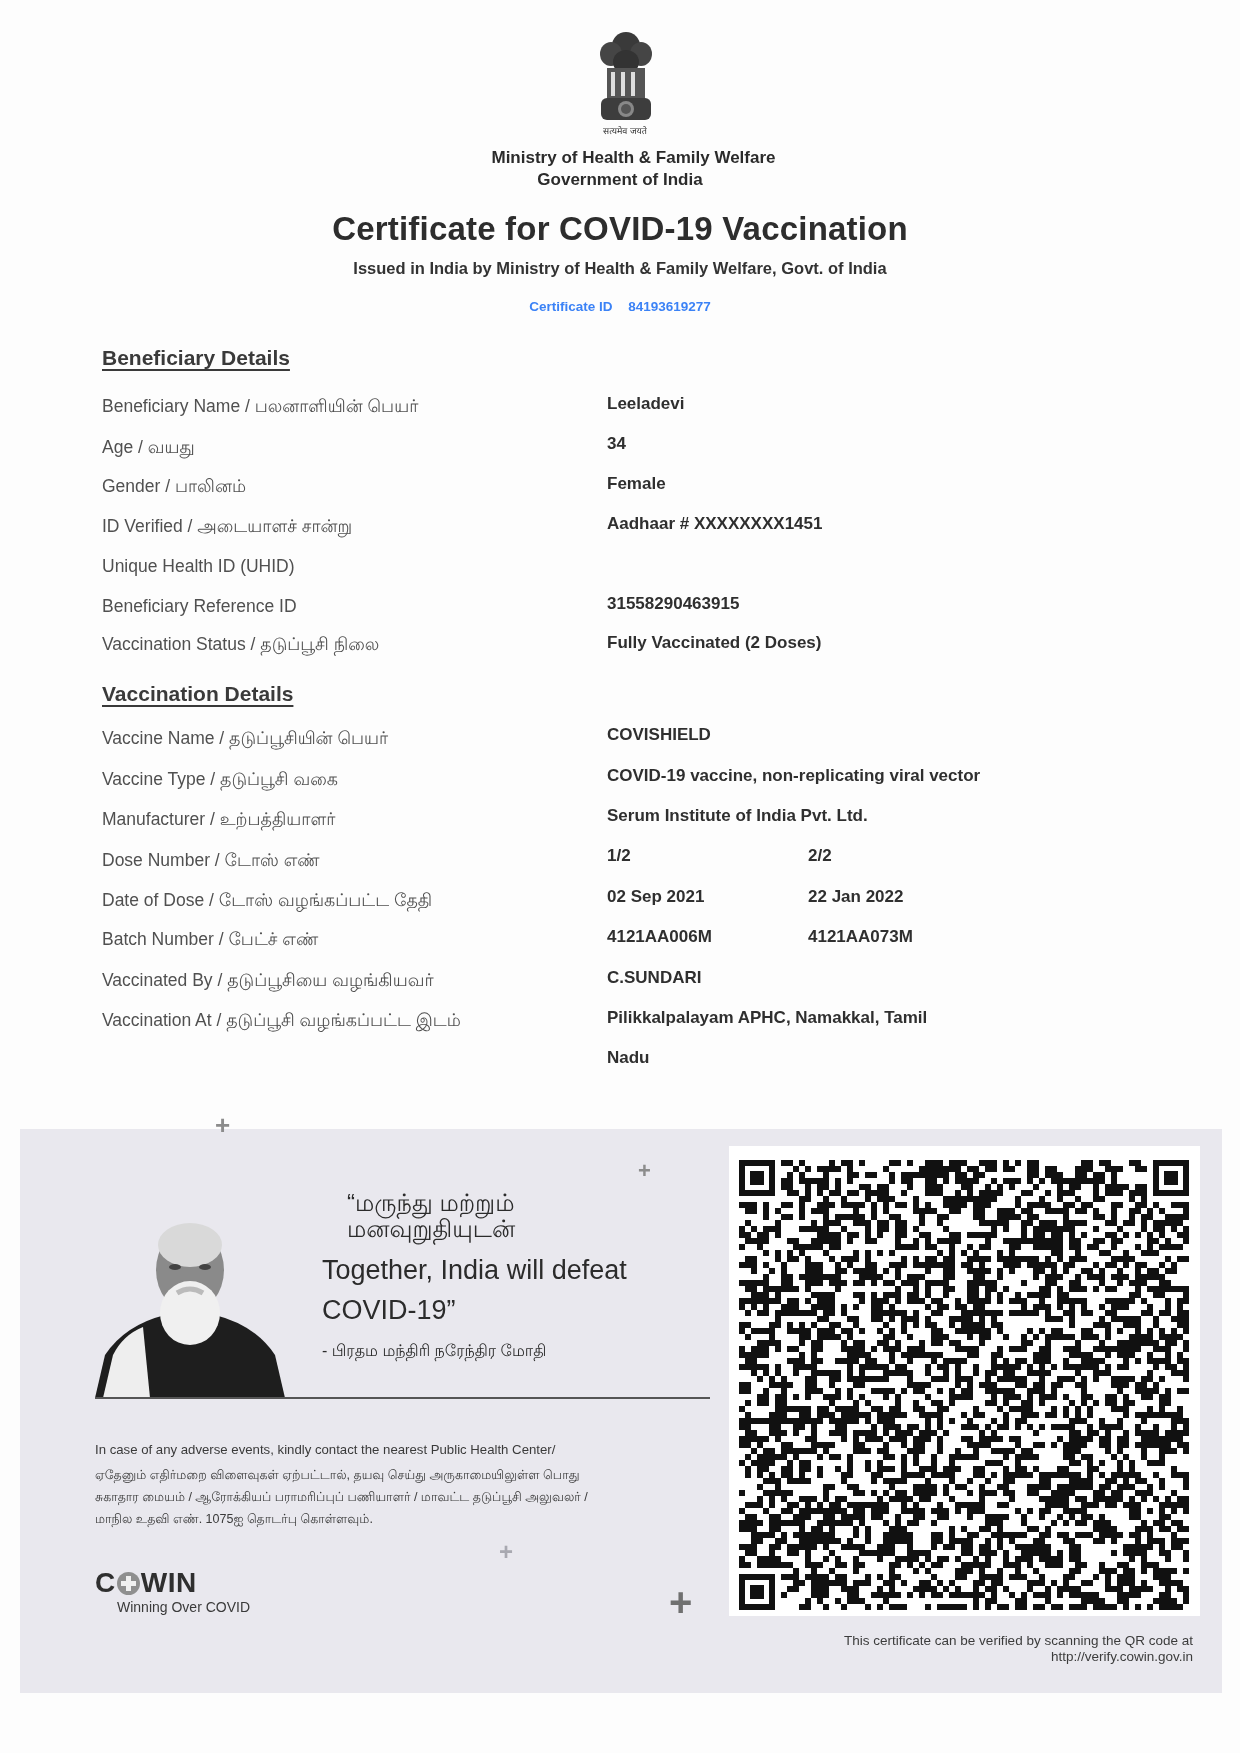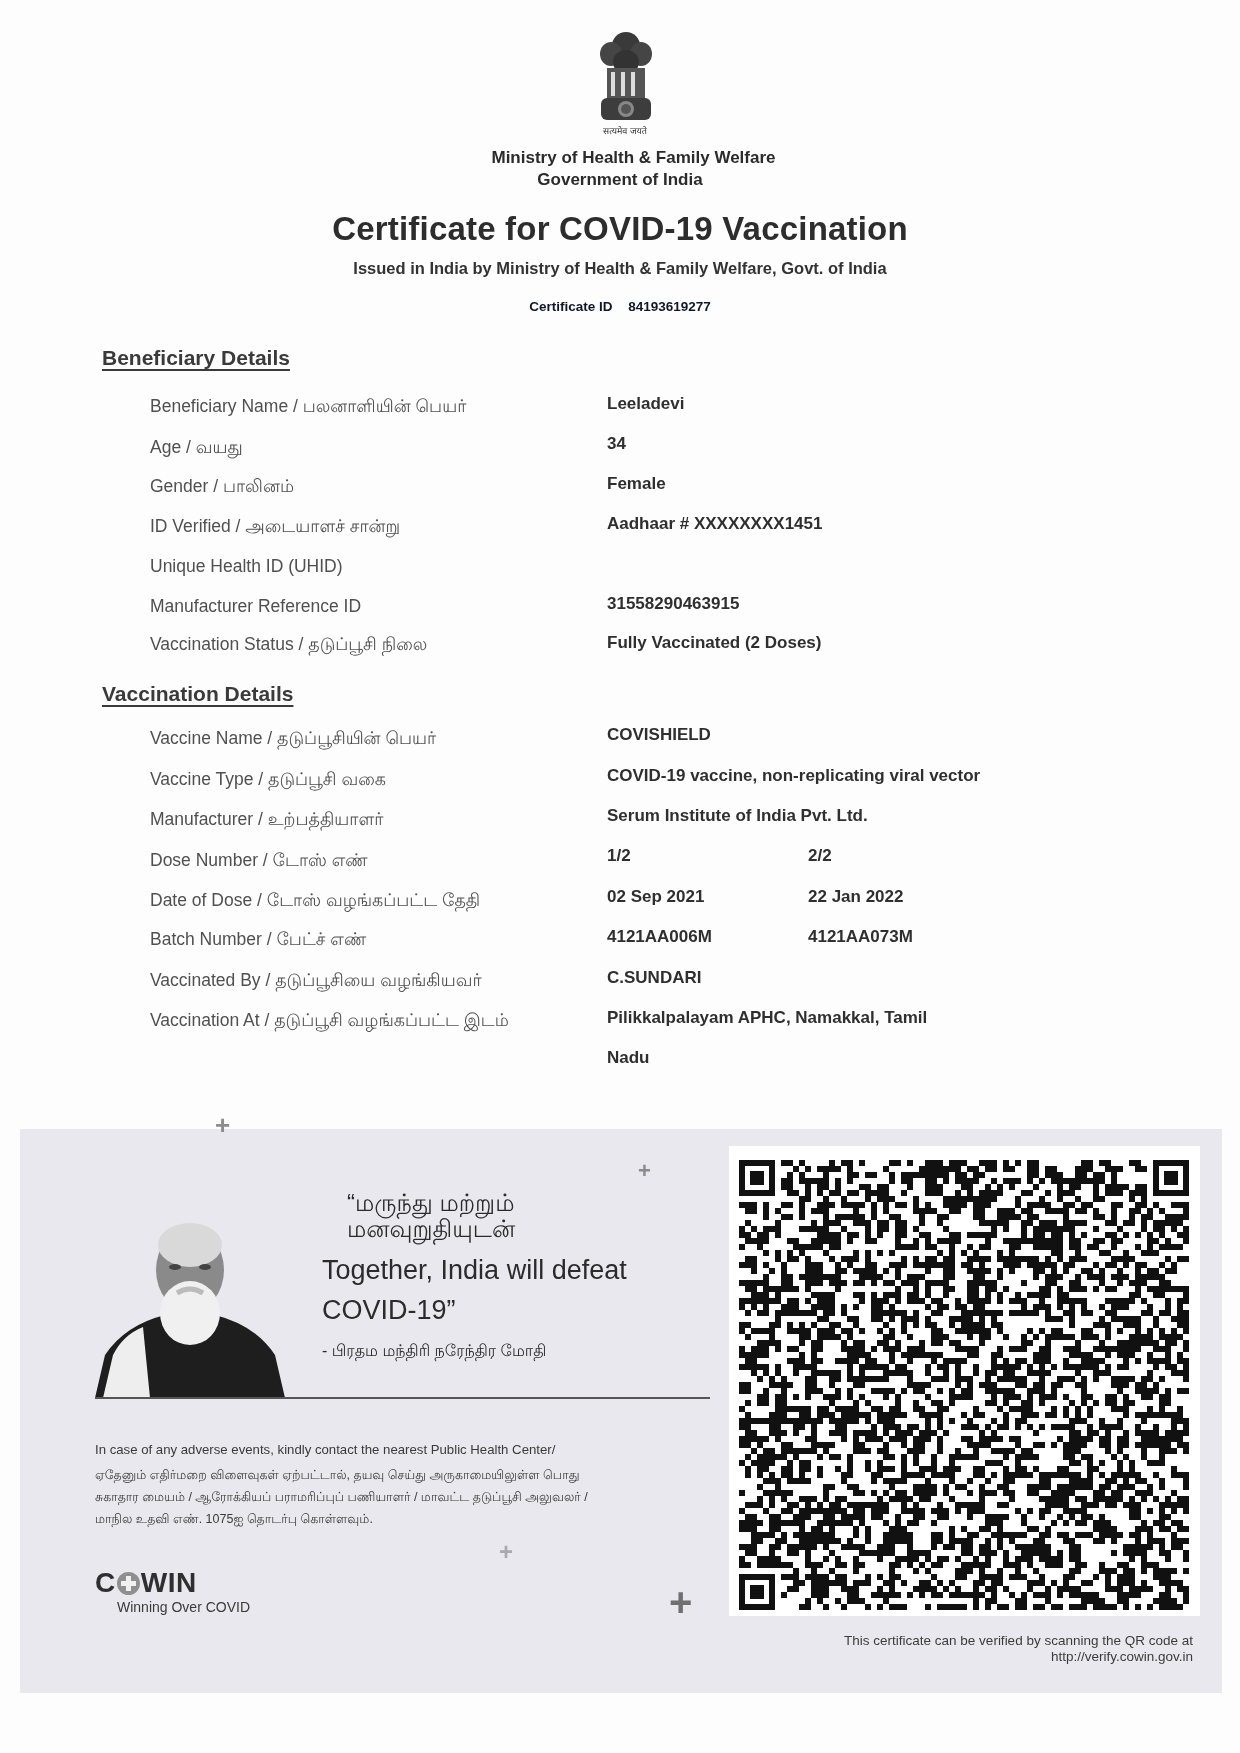--- a/index.html
+++ b/index.html
@@ -30,31 +30,31 @@
     .cert-title {
       position: absolute; top: 210px; left: 0; width: 1240px; text-align: center;
       font-size: 33px; font-weight: bold; color: #2d2d2d; letter-spacing: 0.2px;
     }
     .issued {
       position: absolute; top: 259px; left: 0; width: 1240px; text-align: center;
       font-size: 16.5px; font-weight: bold; color: #333;
     }
     .cert-id {
       position: absolute; top: 299px; left: 0; width: 1240px; text-align: center;
-      font-size: 13.5px; font-weight: bold; color: #0f172a;
+      font-size: 13.5px; font-weight: bold; color: #3b82f6;
     }
     .cert-id span + span { margin-left: 12px; }
 
     
     .section-heading {
       position: absolute; left: 102px; font-size: 21px; font-weight: bold;
       color: #3a3a3a; text-decoration: underline; text-underline-offset: 4px;
     }
     .row-label {
-      position: absolute; left: 102px; font-size: 17.5px; color: #505050; margin-left: 48px;
+      position: absolute; left: 102px; font-size: 17.5px; color: #505050;
     }
     .row-value {
       position: absolute; left: 607px; font-size: 17px; font-weight: bold; color: #2f2f2f;
     }
     .row-value.col2 { left: 808px; }
 
     
     .panel {
       position: absolute; left: 20px; top: 1129px; width: 1202px; height: 564px;
       background: #e9e8ee;
@@ -157,21 +157,21 @@
 
   <div class="row-label" style="top:476px">Gender / பாலினம்</div>
   <div class="row-value" style="top:474px">Female</div>
 
   <div class="row-label" style="top:516px">ID Verified / அடையாளச் சான்று</div>
   <div class="row-value" style="top:514px">Aadhaar # XXXXXXXX1451</div>
 
   <div class="row-label" style="top:556px">Unique Health ID (UHID)</div>
   <div class="row-value" style="top:556px"></div>
 
-  <div class="row-label" style="top:596px">Manufacturer Reference ID</div>
+  <div class="row-label" style="top:596px">Beneficiary Reference ID</div>
   <div class="row-value" style="top:594px">31558290463915</div>
 
   <div class="row-label" style="top:634px">Vaccination Status / தடுப்பூசி நிலை</div>
   <div class="row-value" style="top:633px">Fully Vaccinated (2 Doses)</div>
 
   <div class="section-heading" style="top:682px">Vaccination Details</div>
 
   <div class="row-label" style="top:728px">Vaccine Name / தடுப்பூசியின் பெயர்</div>
   <div class="row-value" style="top:725px">COVISHIELD</div>
 

